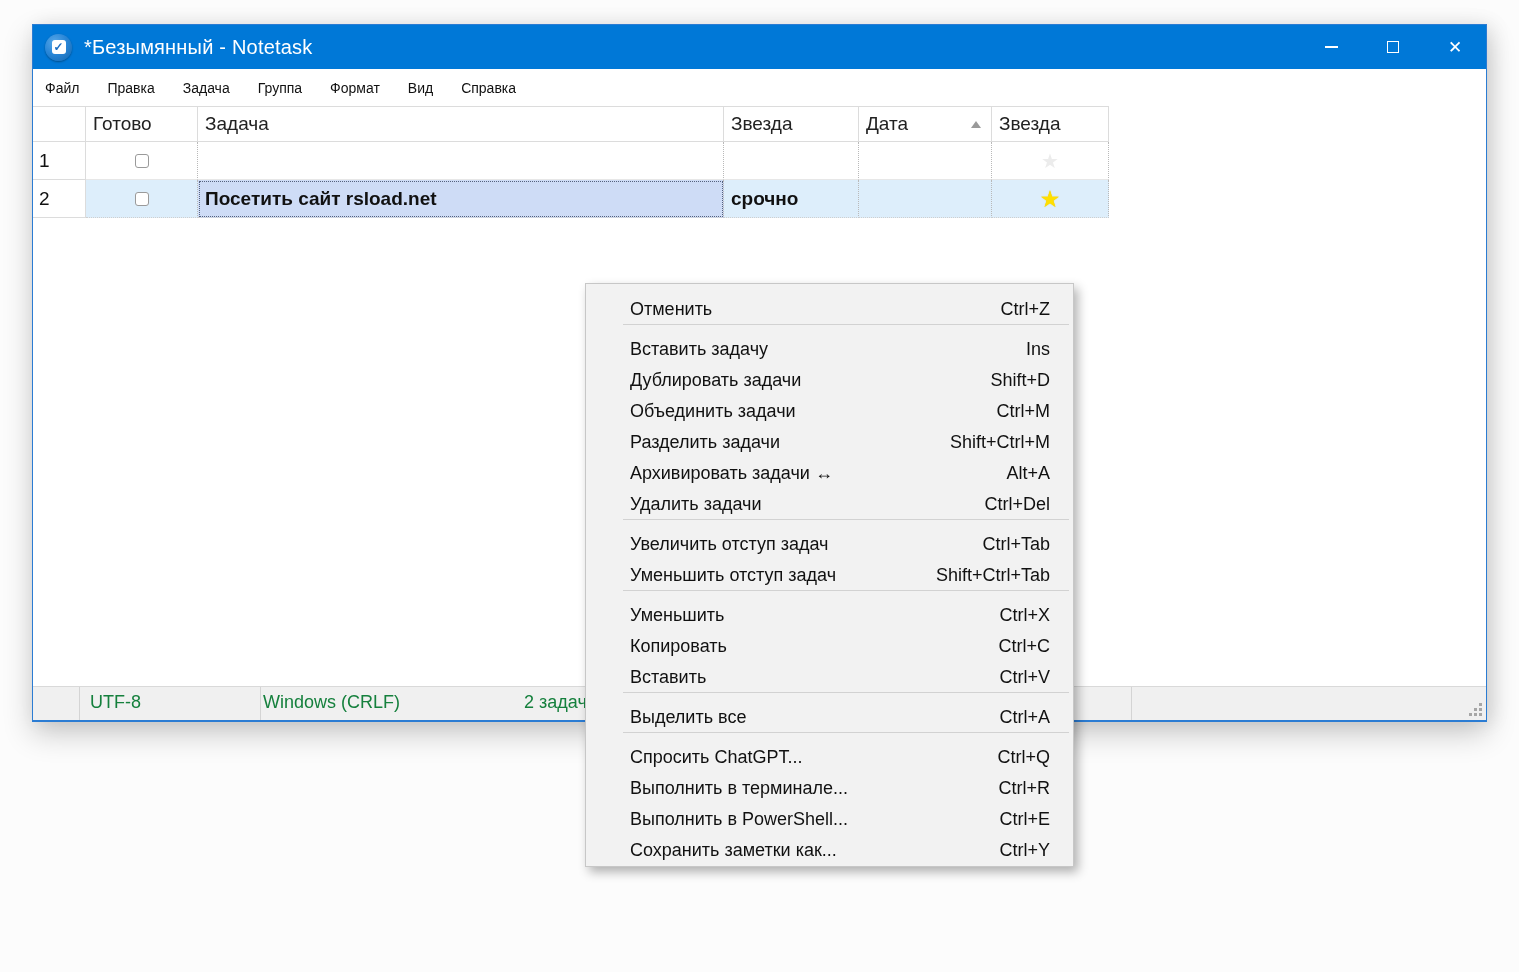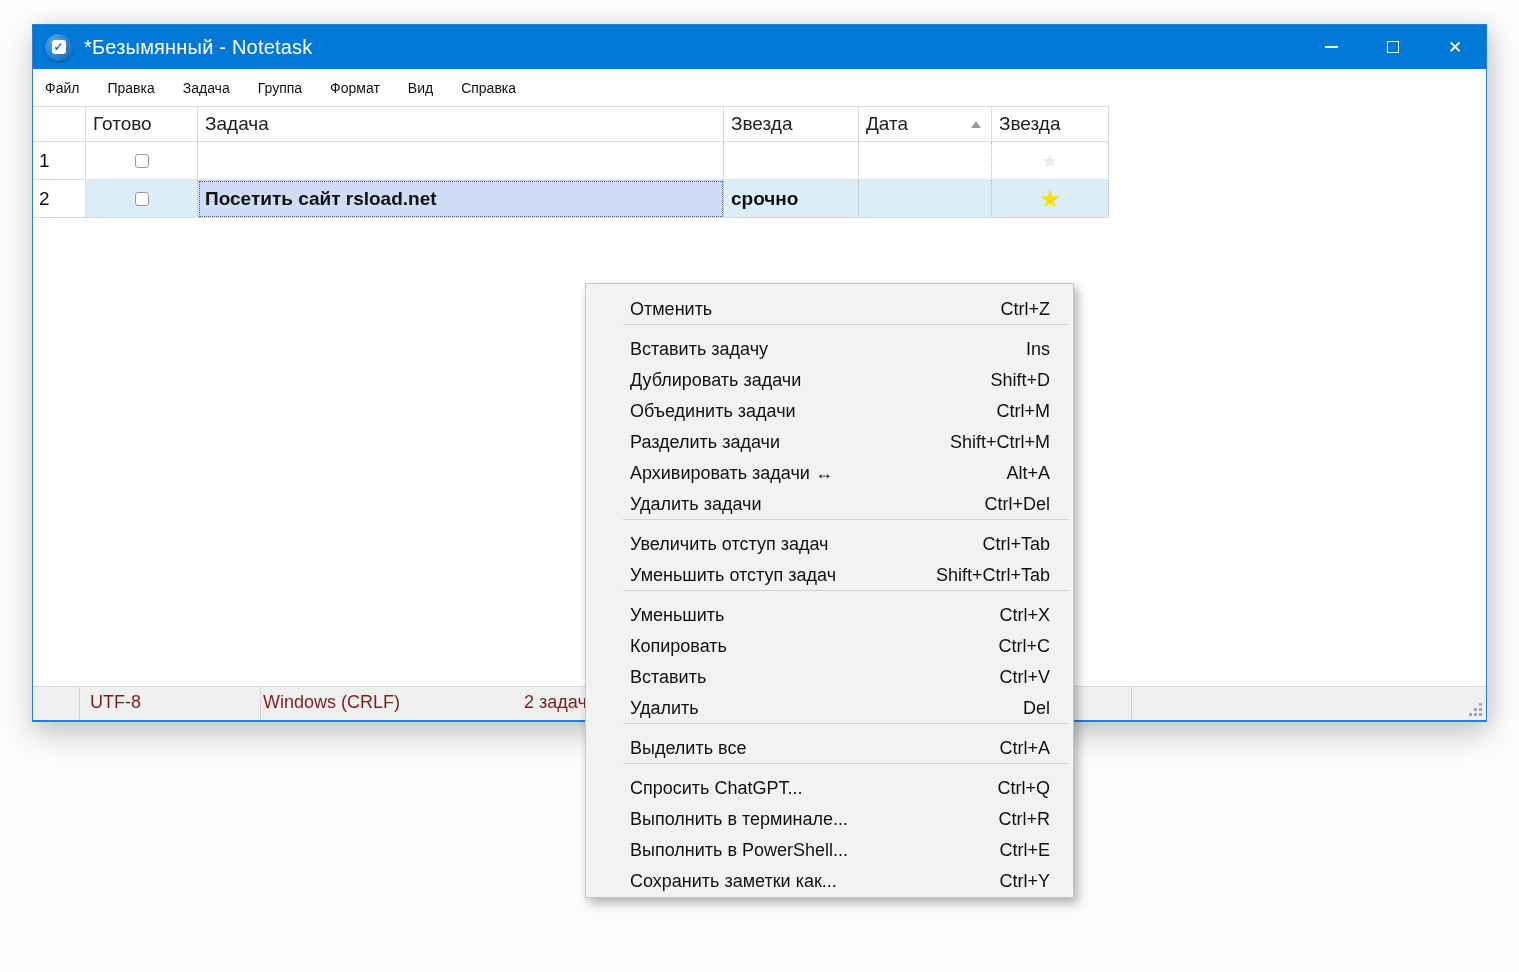--- a/index.html
+++ b/index.html
@@ -70,21 +70,21 @@
   .star { font-size:20px; line-height:1; }
   .star.off { color:#ececec; }
   .star.on  { color:#ffdf00; text-shadow:0 0 1px #e8c400; }
 
   .sort-asc { position:absolute; right:10px; top:14px; width:0; height:0;
               border-left:5px solid transparent; border-right:5px solid transparent;
               border-bottom:7px solid #9a9a9a; }
 
   
   .statusbar { height:34px; flex:0 0 auto; background:#f0f0f0; border-top:1px solid #d9d9d9;
-               position:relative; font-size:18px; color:#7f1d1d; }
+               position:relative; font-size:18px; color:#15803d; }
   .sb-sep { position:absolute; top:0; bottom:0; width:1px; background:#d4d4d4; }
   .sb-text { position:absolute; top:5px; }
   .grip { position:absolute; right:4px; bottom:4px; width:14px; height:14px; }
   .grip i { position:absolute; width:3px; height:3px; background:#a6a6a6; }
 
   
   .ctxmenu {
     position:absolute; left:585px; top:283px; width:489px;
     background:#f2f2f2; border:1px solid #c7c7c7;
     box-shadow:4px 5px 10px rgba(0,0,0,.30);
@@ -238,24 +238,20 @@
     <span class="sc">Ctrl+X</span>
   </div>
   <div class="ctx-item">
     <span>Копировать</span>
     <span class="sc">Ctrl+C</span>
   </div>
   <div class="ctx-item">
     <span>Вставить</span>
     <span class="sc">Ctrl+V</span>
   </div>
-  <div class="ctx-item">
-    <span>Удалить</span>
-    <span class="sc">Del</span>
-  </div>
   <div class="ctx-sep"></div>
 
   <div class="ctx-item">
     <span>Выделить все</span>
     <span class="sc">Ctrl+A</span>
   </div>
   <div class="ctx-sep"></div>
 
   <div class="ctx-item">
     <span>Спросить ChatGPT...</span>

